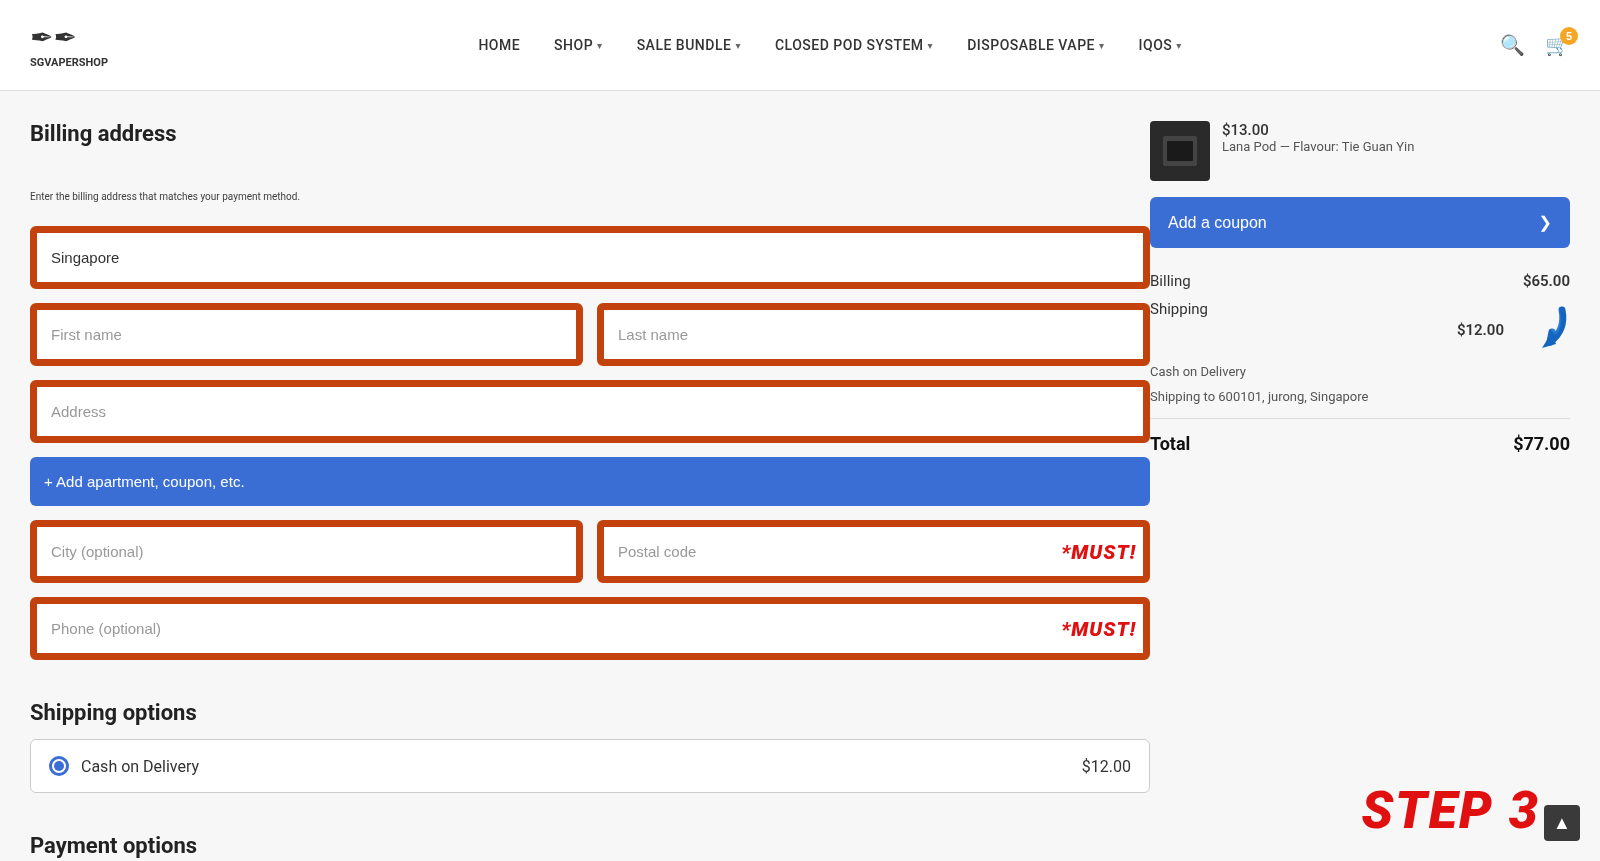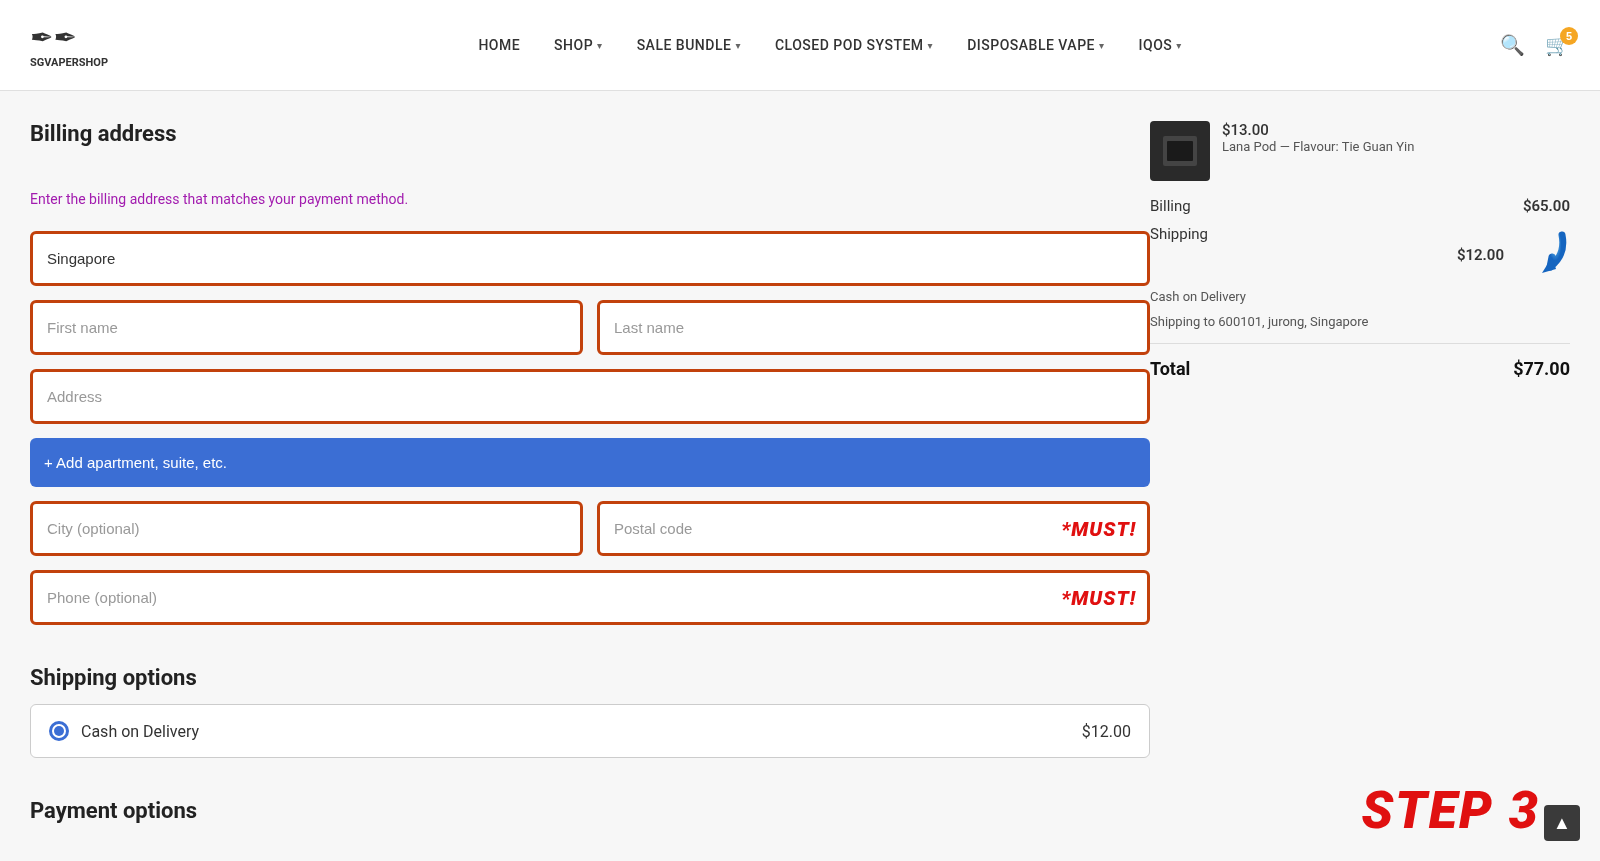--- a/index.html
+++ b/index.html
@@ -100,41 +100,41 @@
       flex: 1;
       min-width: 0;
     }
     .section-title {
       font-size: 22px;
       font-weight: 700;
       color: #222;
       margin-bottom: 8px;
     }
     .section-subtitle {
-      font-size: 14px;
-      color: #a21caf;
+      font-size: 10px;
+      color: #404040;
       margin-bottom: 24px;
       margin-top: 45px;
     }
     .form-group {
       margin-bottom: 14px;
     }
     .form-row {
       display: flex;
       gap: 14px;
       margin-bottom: 14px;
     }
     .form-row .form-group {
       flex: 1;
       margin-bottom: 0;
     }
     input[type="text"] {
       width: 100%;
       padding: 16px 14px;
-      border: 3px solid #c2410c;
+      border: 7px solid #c2410c;
       border-radius: 6px;
       font-size: 15px;
       color: #333;
       background: #fff;
       outline: none;
     }
     input[type="text"]::placeholder {
       color: #999;
     }
     .add-apt-btn {
@@ -381,21 +381,21 @@
       <div class="form-group">
         <input type="text" placeholder="Last name" style="">
       </div>
     </div>
 
     <div class="form-group">
       <input type="text" placeholder="Address" style="">
     </div>
 
     <div class="form-group">
-      <button class="add-apt-btn">+ Add apartment, suite, etc.</button>
+      <button class="add-apt-btn">+ Add apartment, coupon, etc.</button>
     </div>
 
     <div class="form-row">
       <div class="form-group">
         <input type="text" placeholder="City (optional)" style="">
       </div>
       <div class="form-group" style="position:relative;">
         <input type="text" placeholder="Postal code" style="">
         <span class="must-label" style="position:absolute; top:50%; right:14px; transform:translateY(-50%); font-size:20px;">*MUST!</span>
       </div>
@@ -433,20 +433,24 @@
           <rect x="8" y="5" width="34" height="30" fill="#444" rx="2"></rect>
           <rect x="12" y="10" width="26" height="20" fill="#1a1a1a" rx="1"></rect>
         </svg>
       </div>
       <div>
         <div class="product-price">$13.00</div>
         <div class="product-name">Lana Pod — Flavour: Tie Guan Yin</div>
       </div>
     </div>
 
+    <button class="coupon-btn">
+      <span>Add a coupon</span>
+      <span class="coupon-chevron">❯</span>
+    </button>
 
     <div class="summary-line">
       <span>Billing</span>
       <span style="font-weight:600;">$65.00</span>
     </div>
 
     <div class="summary-line shipping-block">
       <div class="line-row">
         <span>Shipping</span>
         <div style="display:flex; align-items:center; gap:10px;">

